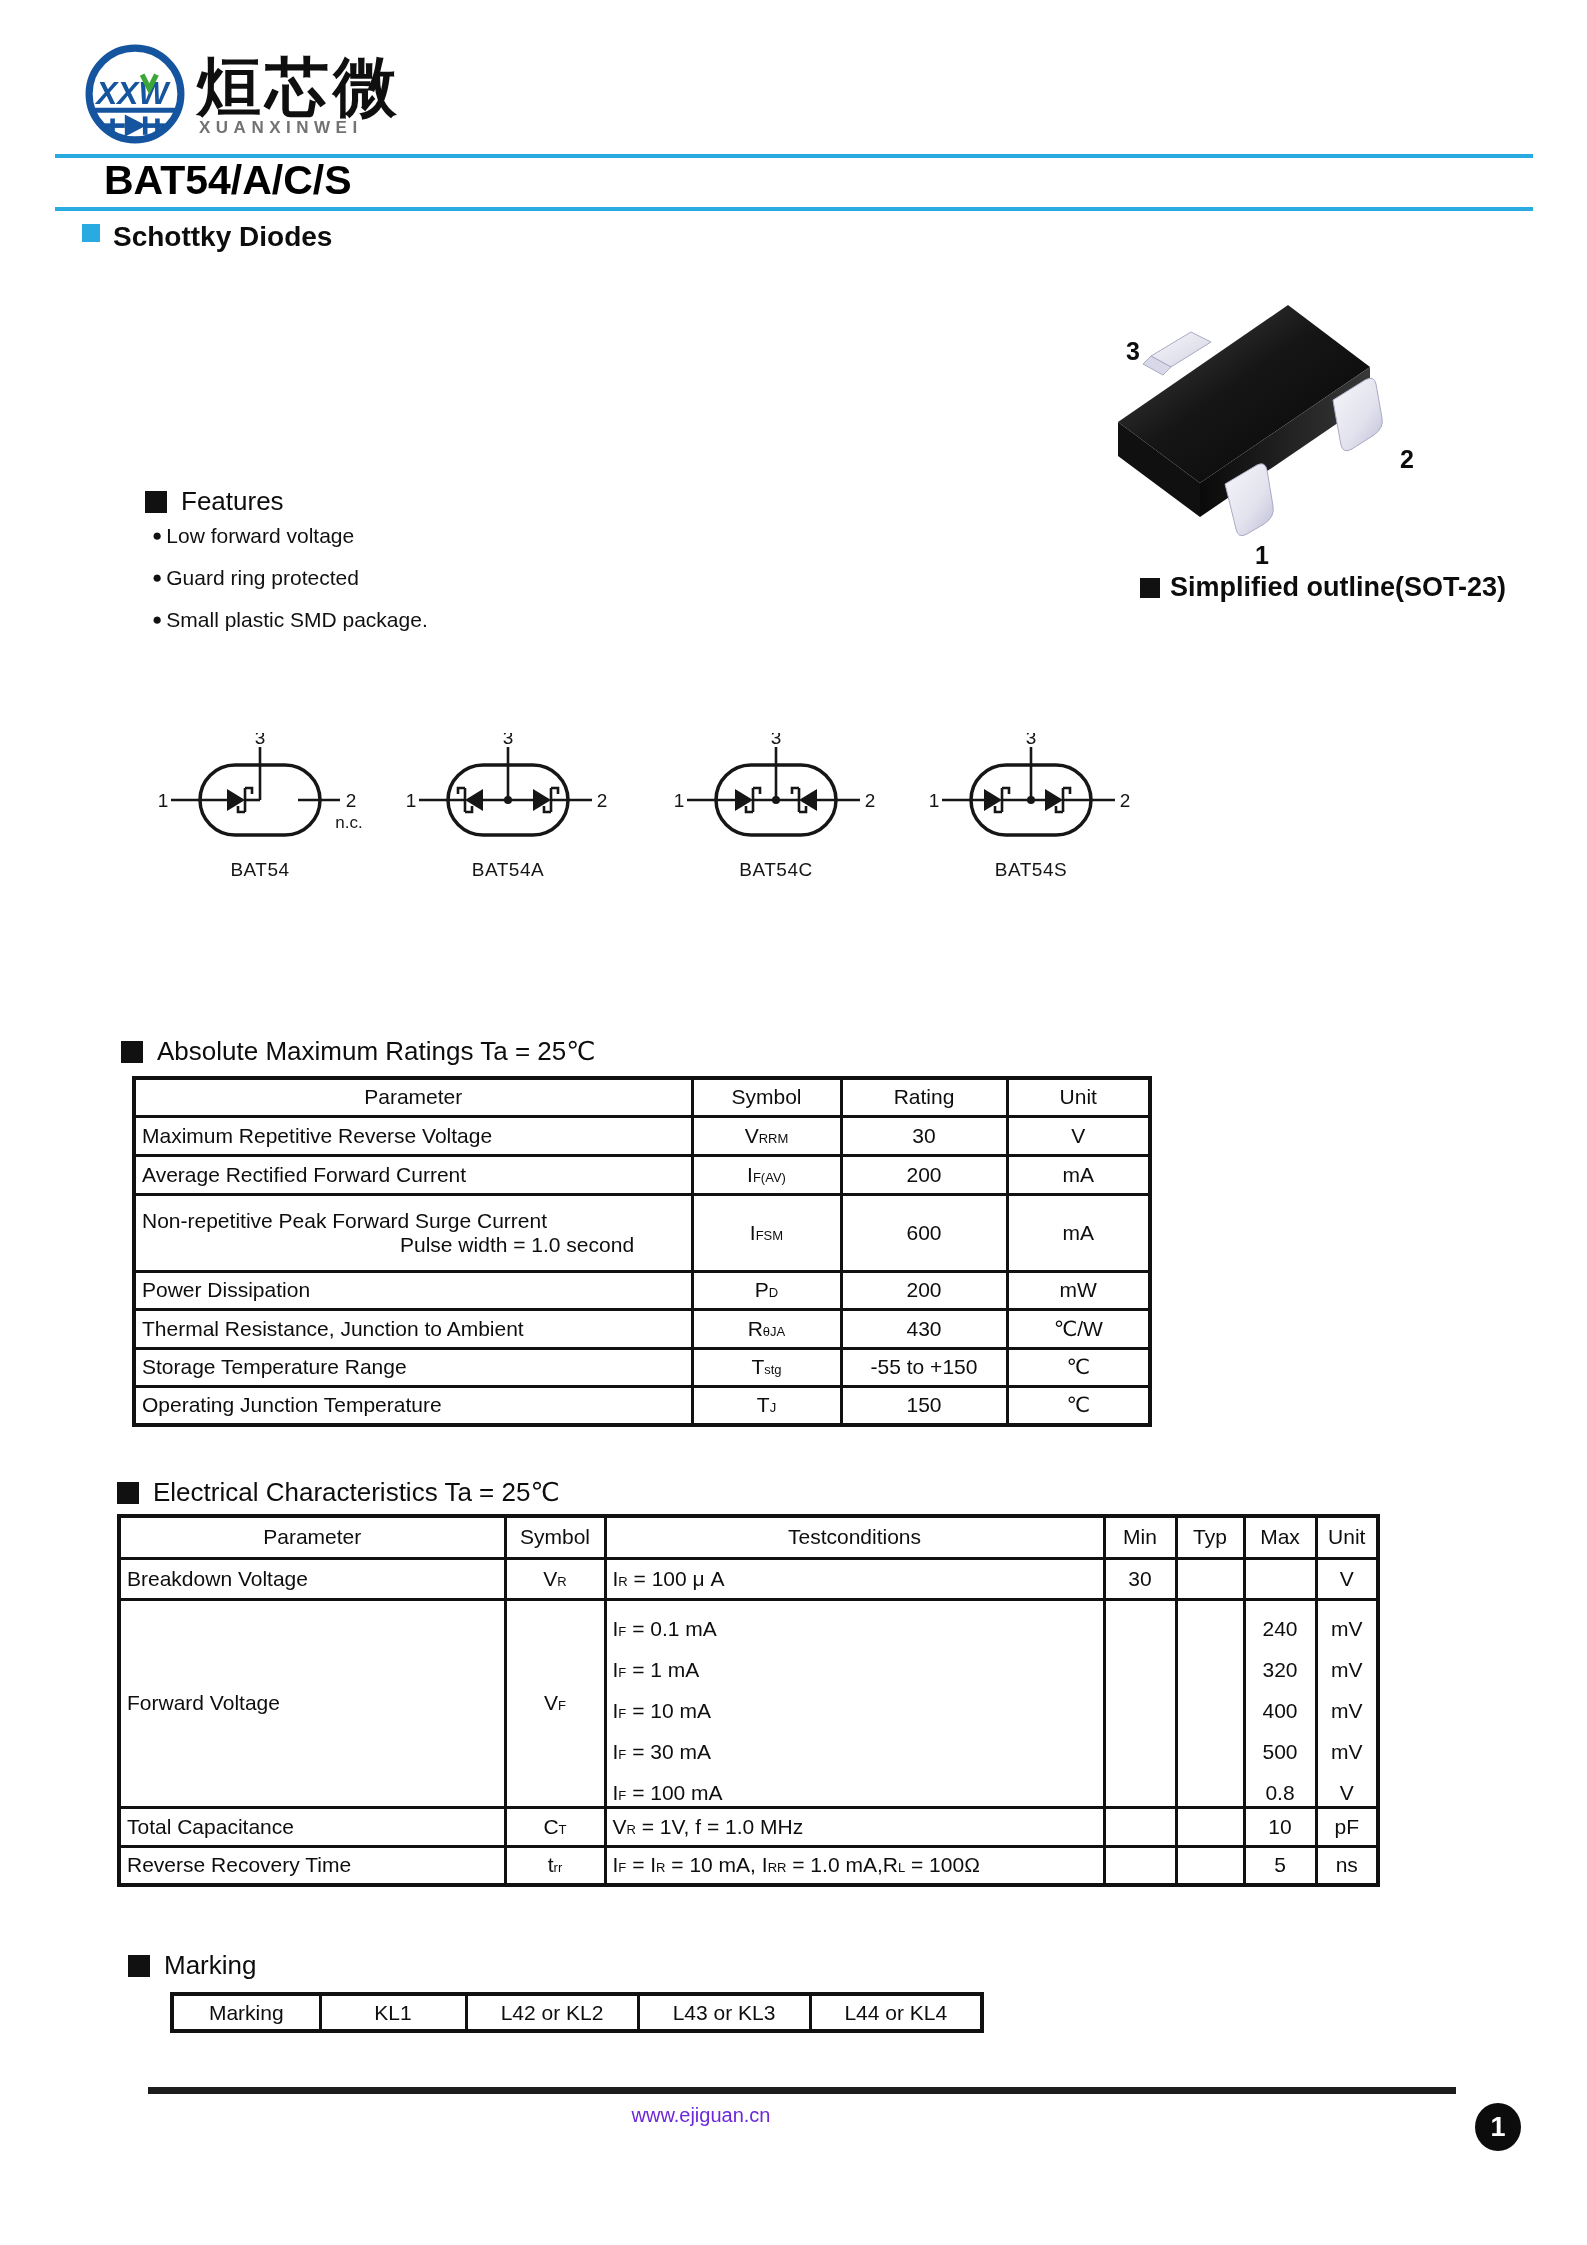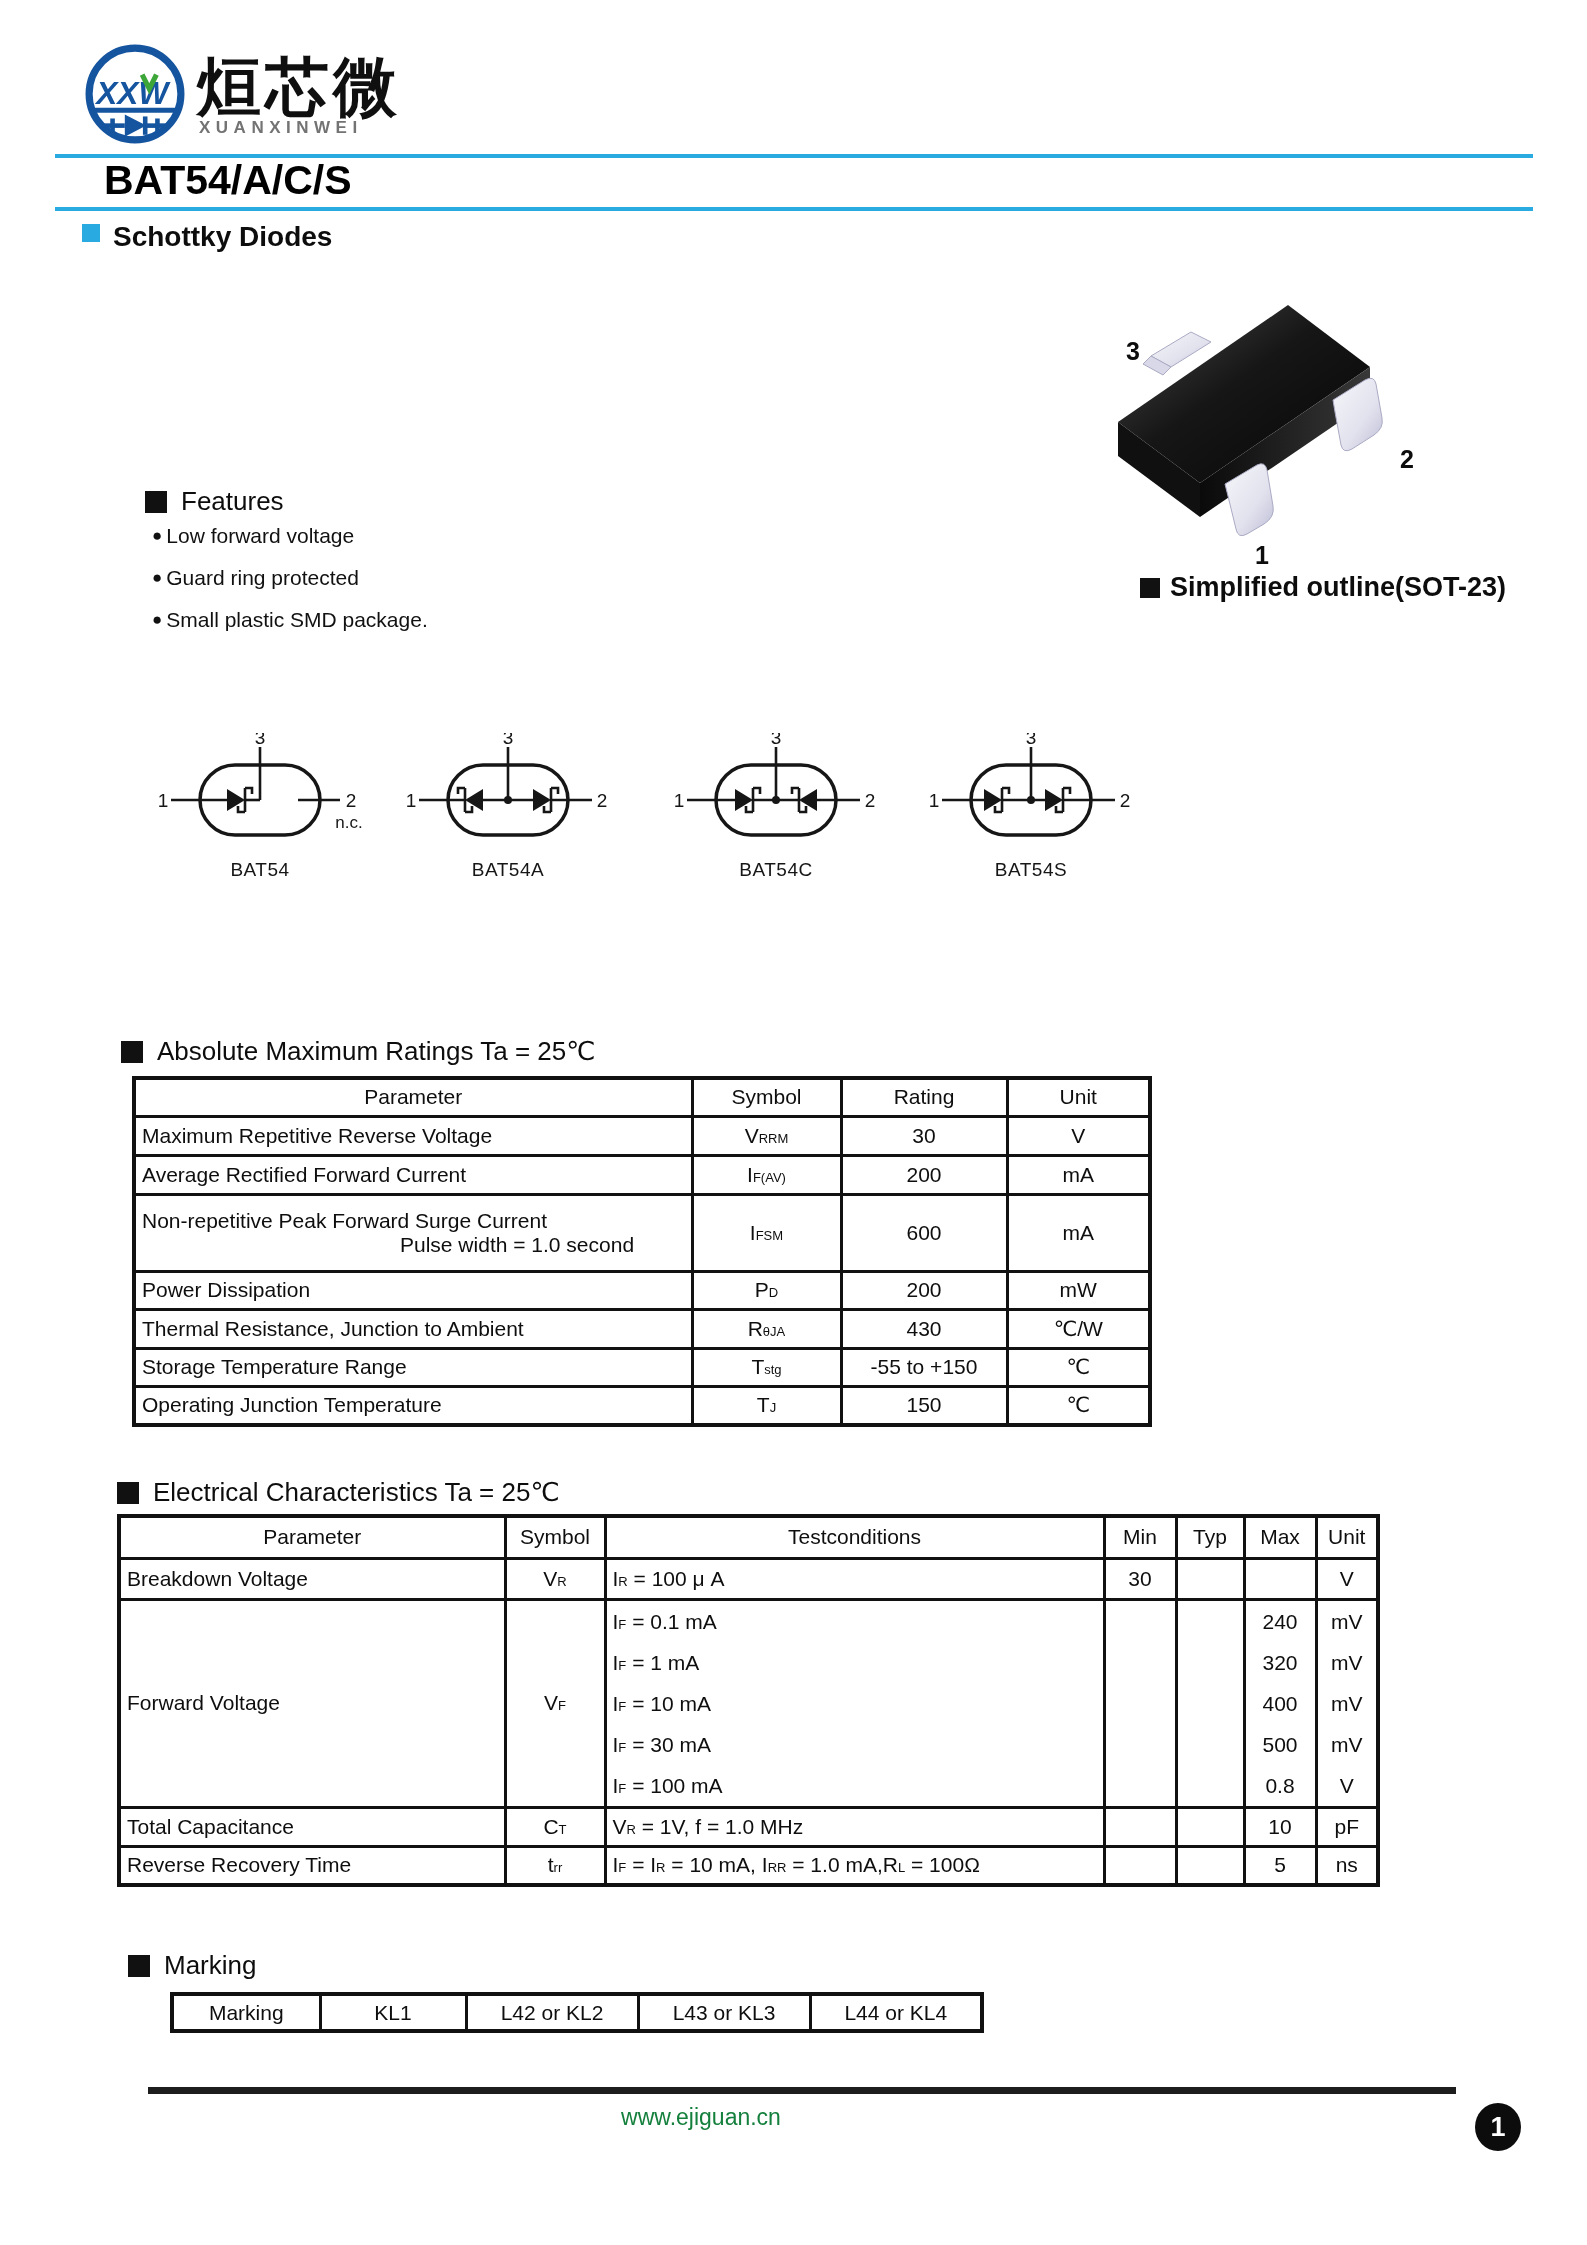--- a/index.html
+++ b/index.html
@@ -36,26 +36,26 @@
 
   
   table.ds{border-collapse:collapse;table-layout:fixed;background:#fff;}
   table.ds,table.ds td{border:3px solid #111;}
   table.ds{border-width:4px;}
   table.ds td{font-size:21px;color:#0e0e0e;padding:0 6px;vertical-align:middle;overflow:hidden;}
   td.c{text-align:center;padding:0 2px;}
   td.l{text-align:left;padding-left:8px;}
   .sub{font-size:0.62em;}
   .p2{padding-left:258px;}
-  .fline{height:41px;line-height:41px;}
+  .fline{height:41px;line-height:55px;}
   .elec td{font-size:20px;}
 
   
   .footer-rule{left:148px;top:2087px;width:1308px;height:7px;background:#1d1d1d;}
-  .footer-url{left:0;top:2104px;width:1402px;text-align:center;font-size:23px;color:#15803d;}
+  .footer-url{left:0;top:2104px;width:1402px;text-align:center;font-size:20px;color:#6d28d9;}
   .page-badge{left:1475px;top:2103px;width:46px;height:48px;border-radius:50%;background:#0c0c0c;
               color:#fff;font-size:27px;font-weight:700;display:flex;align-items:center;justify-content:center;}
 </style>
 </head>
 <body>
 
 <div class="page">
 
   <svg class="abs" style="left:84px;top:42px;" width="102" height="104" viewBox="0 0 100 100">
     <circle cx="50" cy="50" r="45" fill="#ffffff" stroke="#15549e" stroke-width="7"></circle>

